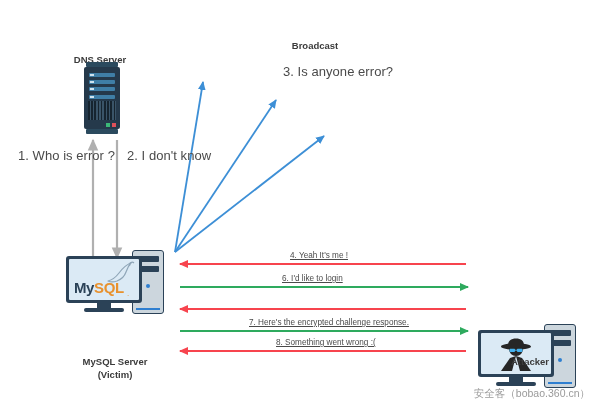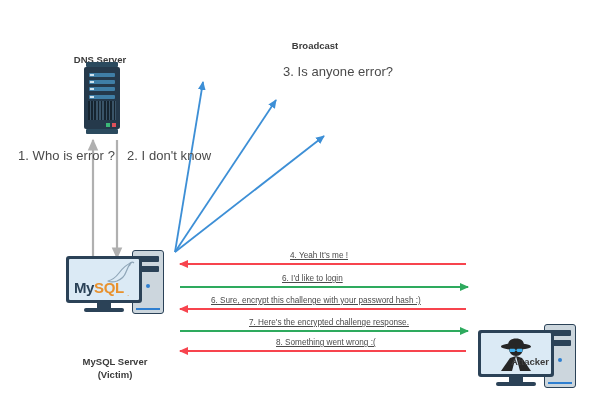--- a/index.html
+++ b/index.html
@@ -153,21 +153,20 @@
   </div>
 
   <div class="node-title" style="left:245px;top:40px;width:140px;">Broadcast</div>
   <div class="lbl" style="left:283px;top:64px;">3. Is anyone error?</div>
 
   <div class="lbl" style="left:18px;top:148px;">1. Who is error ?</div>
   <div class="lbl" style="left:127px;top:148px;">2. I don't know</div>
 
   <div class="msg" style="left:290px;top:251px;">4. Yeah It's me !</div>
   <div class="msg" style="left:282px;top:274px;">6.  I'd like to login</div>
-  <div class="msg" style="left:211px;top:296px;">6. Sure, encrypt this challenge with your password hash :)</div>
   <div class="msg" style="left:249px;top:318px;">7. Here's the encrypted challenge response.</div>
   <div class="msg" style="left:276px;top:338px;">8. Something went wrong :(</div>
 
   <div class="dev pc" style="left:66px;top:250px;">
     <div class="tw">
       <div class="tw-b" style="top:5px;"></div>
       <div class="tw-b" style="top:15px;"></div>
       <div class="tw-dot"></div>
       <div class="tw-strip"></div>
     </div>
@@ -209,13 +208,14 @@
           <path d="M24,19 L18,21 L9,34 L39,34 L30,21 Z" fill="#262626"></path>
           <path d="M24,19 L20,34 L28,34 Z" fill="#dbeaf5"></path>
         </svg>
       </div>
     </div>
     <div class="mon-neck"></div>
     <div class="mon-foot"></div>
   </div>
   <div class="node-title" style="left:470px;top:356px;width:120px;">Attacker</div>
 
+  <div class="watermark">安全客（bobao.360.cn）</div>
 </div>
 
 </body></html>

